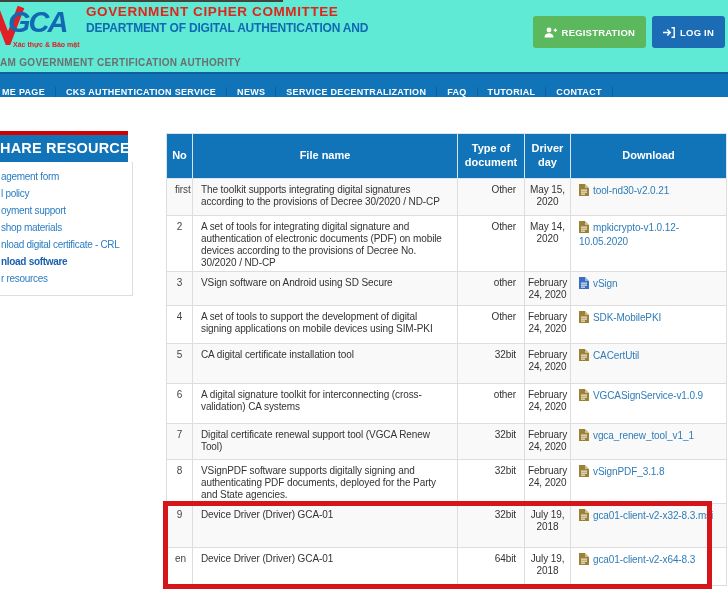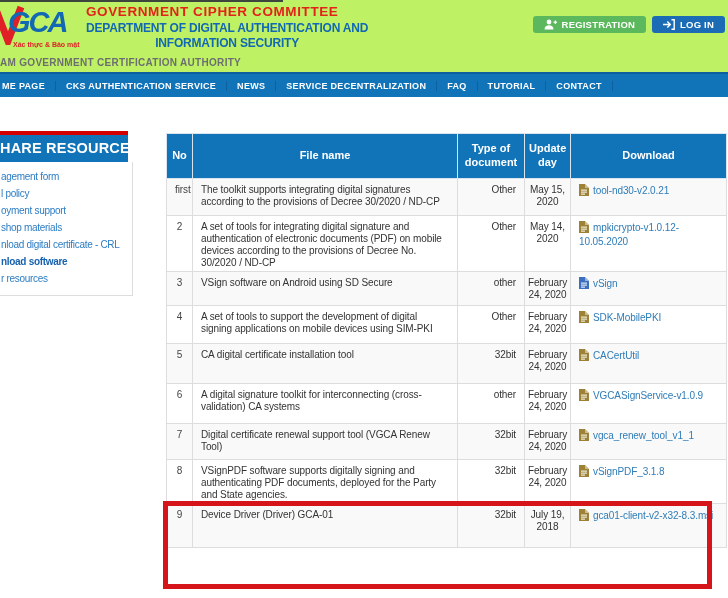--- a/index.html
+++ b/index.html
@@ -6,46 +6,46 @@
   html,body { width:728px; height:598px; overflow:hidden; }
   body {
     position:relative; background:#fff;
     font-family:"Liberation Sans", sans-serif;
   }
   :root{
     --blue:#1173b8; --link:#2e7cb8; --red:#d6151b; --green:#5cb85c;
     --stripe:#f9f9f9; --loginblue:#1b6cb5;
   }
   
-  .top-header{ position:absolute; top:0; left:0; right:0; height:72px; background:#bef264; }
+  .top-header{ position:absolute; top:0; left:0; right:0; height:72px; background:#5eead4; }
   .top-strip{ position:absolute; top:0; left:0; width:283px; height:2px; background:#3c463c; }
   .logo{ position:absolute; left:0; top:3px; width:86px; height:52px; cursor:pointer; }
   .logo-swoosh{ position:absolute; left:-7px; top:2px; }
   .logo-gca{
     position:absolute; left:8px; top:2px; font-size:29px; font-weight:bold; font-style:italic;
     color:#1268b3; letter-spacing:-2px; line-height:34px;
   }
   .logo-tagline{ position:absolute; left:13px; top:38px; font-size:7px; font-weight:bold; color:#e01f26; white-space:nowrap; }
   .org-block{ position:absolute; left:86px; top:4px; }
   .org-committee{ font-size:13.5px; font-weight:bold; color:#e2231a; letter-spacing:0.6px; margin-bottom:2px; }
   .org-dept{ font-size:12px; font-weight:bold; color:#1268b3; letter-spacing:-0.2px; line-height:15px;text-align:center; }
   .authority{ position:absolute; left:0; top:57px; font-size:10px; font-weight:bold; color:#6d6e70; letter-spacing:0.3px; }
   .hdr-buttons{ position:absolute; right:3px; top:16px; display:flex; gap:6px; }
   .hdr-btn{
-    height:17px; border:none; border-radius:3px; color:#fff; font-family:inherit;
+    height:32px; border:none; border-radius:3px; color:#fff; font-family:inherit;
     font-size:9.5px; font-weight:bold; display:flex; align-items:center; gap:5px;
     padding:0 11px; cursor:pointer; letter-spacing:0.2px;
   }
   .btn-reg{ background:var(--green); }
   .btn-login{ background:var(--loginblue); }
   .hdr-btn svg{ display:block; }
   
   .main-nav{
     position:absolute; top:72px; left:0; right:0; height:25px;
-    background:var(--blue); display:flex; align-items:center;
+    background:var(--blue); display:flex; align-items:flex-end;
     border-top:2px solid #0d5f9e;
   }
   .nav-item{
     display:flex; align-items:center; padding:0 10px; color:#fff;
     font-size:9px; font-weight:bold; letter-spacing:0.3px;
     border-right:1px solid #0d61a0; cursor:pointer; white-space:nowrap;
   }
   .nav-item:first-child{ padding-left:2px; }
   
   .sidebar{ position:absolute; left:-9px; top:131px; width:142px; }
@@ -109,21 +109,20 @@
     <svg class="logo-swoosh" width="34" height="40" viewBox="0 0 34 40">
       <path d="M2 2 L15 36 L28 2" fill="none" stroke="#e01f26" stroke-width="7"></path>
     </svg>
     <div class="logo-gca">GCA</div>
     <div class="logo-tagline">Xác thực &amp; Bảo mật</div>
   </div>
 
   <div class="org-block">
     <div class="org-committee">GOVERNMENT CIPHER COMMITTEE</div>
     <div class="org-dept">DEPARTMENT OF DIGITAL AUTHENTICATION AND</div>
-    <div class="org-dept">INFORMATION SECURITY</div>
   </div>
 
   <div class="authority">AM GOVERNMENT CERTIFICATION AUTHORITY</div>
 
   <div class="hdr-buttons">
     <button class="hdr-btn btn-reg">
       <svg width="13" height="11" viewBox="0 0 13 11">
         <circle cx="5" cy="3" r="2.4" fill="#fff"></circle>
         <path d="M0.5 10.5 C0.5 7.5 2.5 6.2 5 6.2 C7.5 6.2 9.5 7.5 9.5 10.5 Z" fill="#fff"></path>
         <rect x="9.6" y="2.6" width="3.4" height="1.3" fill="#fff"></rect>
@@ -171,21 +170,21 @@
       <col style="width:265px">
       <col style="width:67px">
       <col style="width:46px">
       <col style="width:156px">
   </colgroup>
   <thead>
       <tr>
         <th>No</th>
         <th>File name</th>
         <th>Type of document</th>
-        <th>Update day</th>
+        <th>Driver day</th>
         <th>Download</th>
       </tr>
     </thead>
   <tbody>
       <tr>
         <td class="c-no">first</td>
         <td class="c-name">The toolkit supports integrating digital signatures according to the provisions of Decree 30/2020 / ND-CP</td>
         <td class="c-type">Other</td>
         <td class="c-date">May 15, 2020</td>
         <td class="c-dl"><span class="ficon"><svg width="10" height="12" viewBox="0 0 10 12">
@@ -293,16 +292,29 @@
         <td class="c-type">32bit</td>
         <td class="c-date">July 19, 2018</td>
         <td class="c-dl"><span class="ficon"><svg width="10" height="12" viewBox="0 0 10 12">
               <path d="M0 0 h6 l4 4 v8 H0 Z" fill="#9d8236"></path>
               <path d="M6 0 l4 4 H6 Z" fill="#fff" opacity=".45"></path>
               <rect x="2" y="5.6" width="6" height="1" fill="#fff"></rect>
               <rect x="2" y="7.6" width="6" height="1" fill="#fff"></rect>
               <rect x="2" y="9.6" width="4" height="1" fill="#fff"></rect>
             </svg></span><a href="#" class="dl-link">gca01-client-v2-x32-8.3.msi</a></td>
       </tr>
+      <tr>
+        <td class="c-no">en</td>
+        <td class="c-name">Device Driver (Driver) GCA-01</td>
+        <td class="c-type">64bit</td>
+        <td class="c-date">July 19, 2018</td>
+        <td class="c-dl"><span class="ficon"><svg width="10" height="12" viewBox="0 0 10 12">
+              <path d="M0 0 h6 l4 4 v8 H0 Z" fill="#9d8236"></path>
+              <path d="M6 0 l4 4 H6 Z" fill="#fff" opacity=".45"></path>
+              <rect x="2" y="5.6" width="6" height="1" fill="#fff"></rect>
+              <rect x="2" y="7.6" width="6" height="1" fill="#fff"></rect>
+              <rect x="2" y="9.6" width="4" height="1" fill="#fff"></rect>
+            </svg></span><a href="#" class="dl-link nw">gca01-client-v2-x64-8.3</a></td>
+      </tr>
     </tbody>
 </table>
 
 <div class="annotation-box" style="left: 163px; top: 500.5px; width: 549px; height: 88px;"></div>
 
 </body></html>

